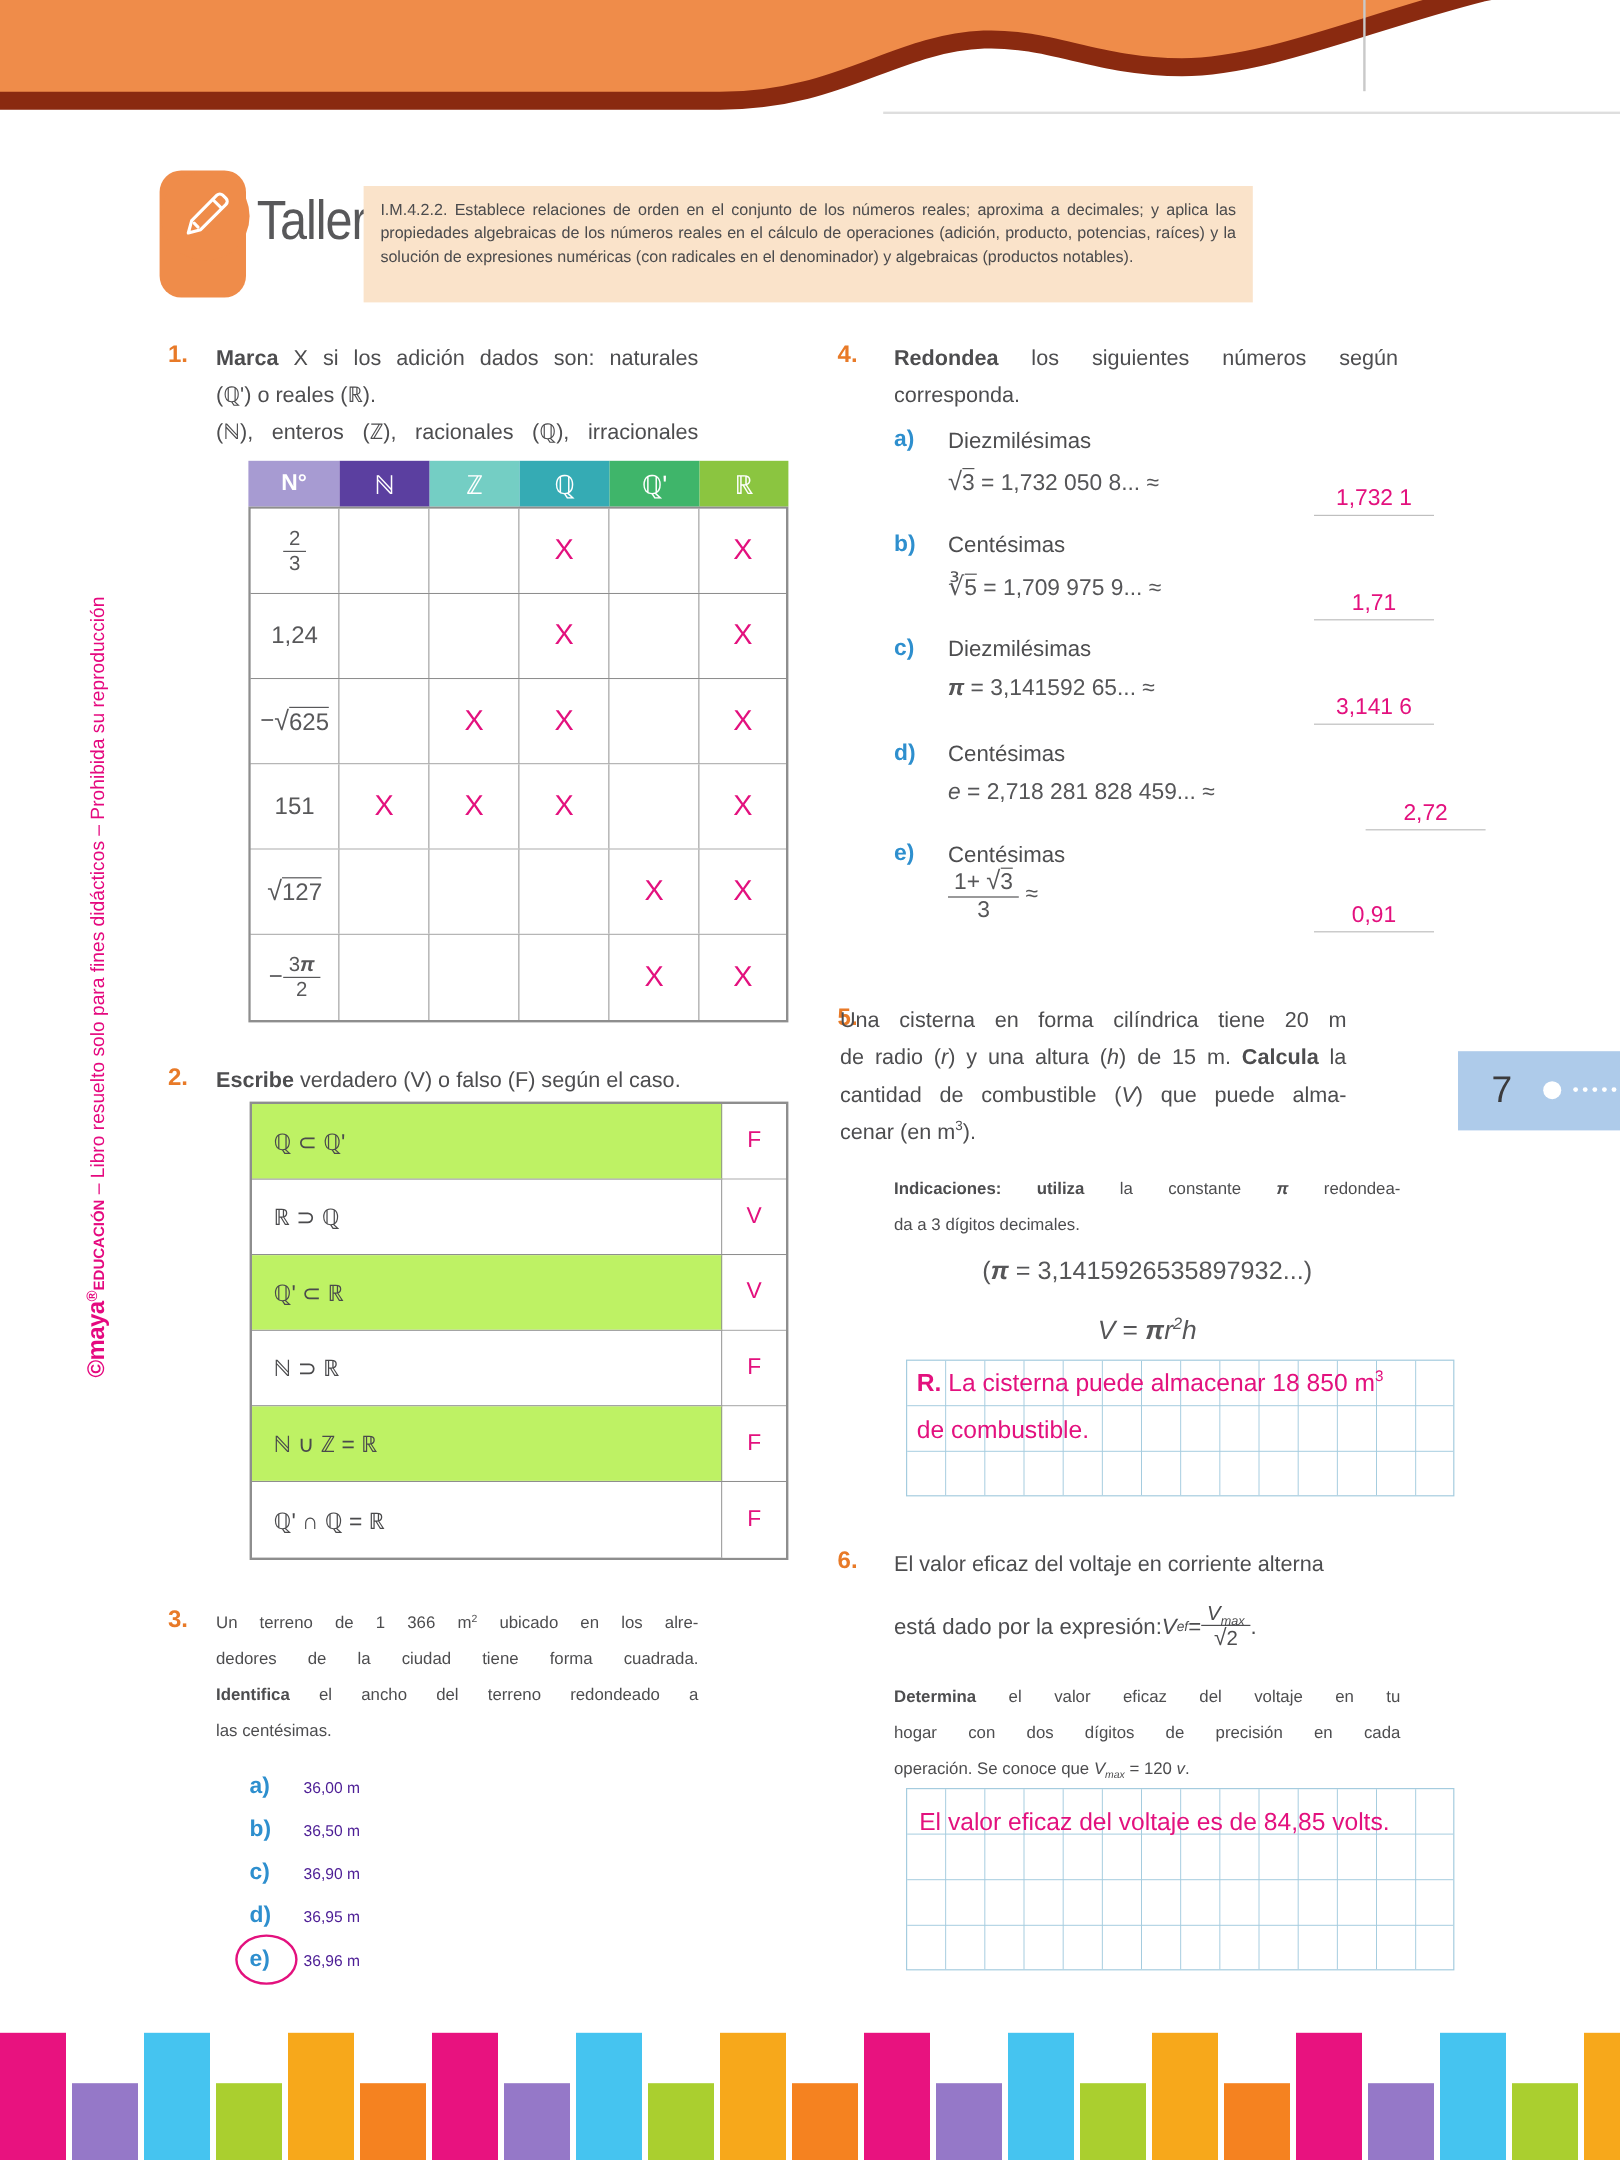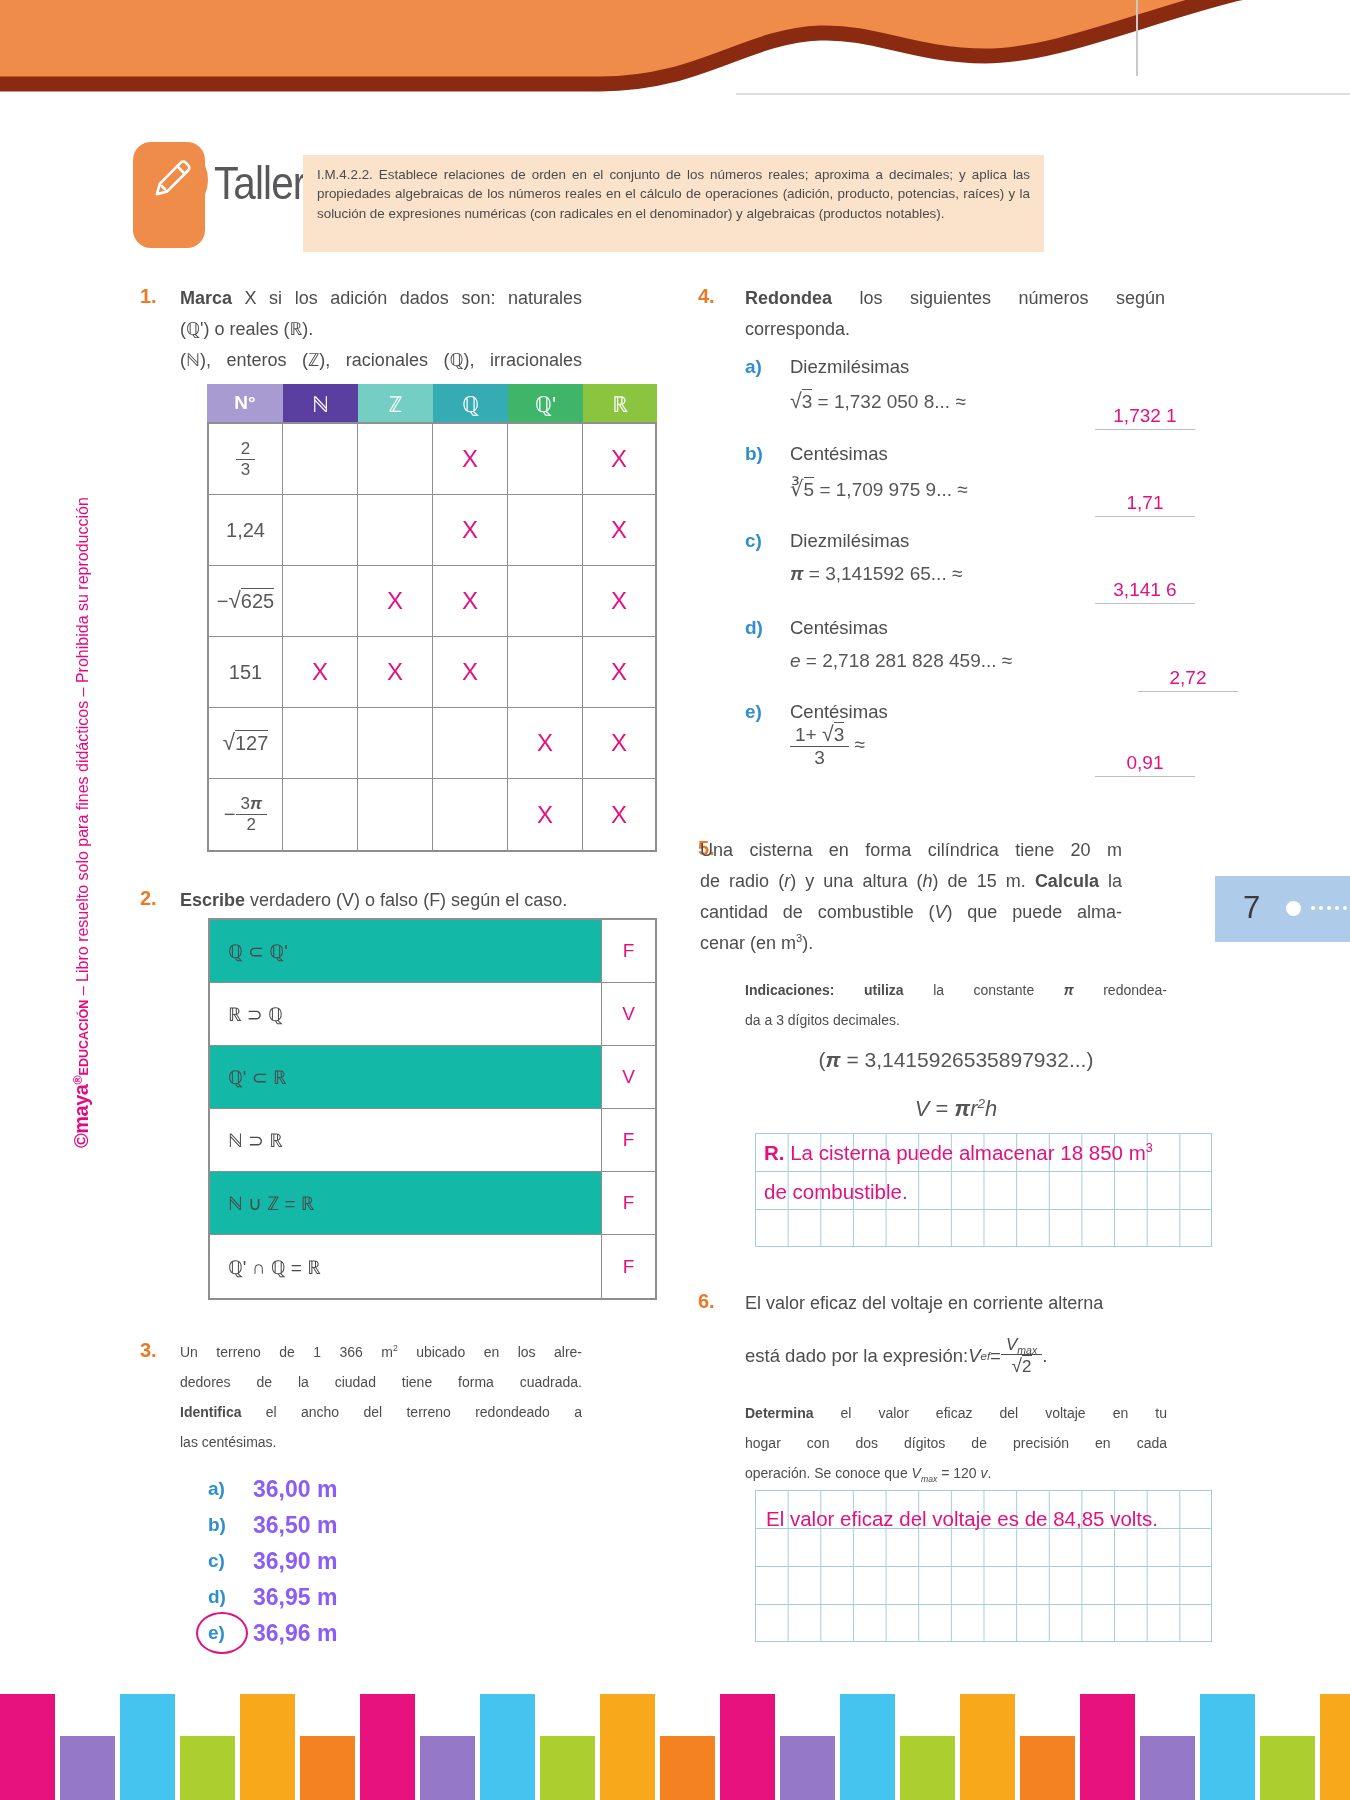--- a/index.html
+++ b/index.html
@@ -52,25 +52,25 @@
   .tfrac{font-size:17px;}
   .rt{font-size:1.12em;}
   .ov{border-top:1.7px solid currentColor;padding-top:1px;}
   
   .t2{left:208px;top:918px;width:449px;border:2px solid #8e8e8e;box-sizing:border-box;}
   .t2 .row2{display:flex;height:63px;box-sizing:border-box;border-bottom:1.5px solid #8e8e8e;}
   .t2 .row2:last-child{border-bottom:none;}
   .t2 .st{width:392px;box-sizing:border-box;border-right:1.5px solid #8e8e8e;display:flex;
           align-items:center;padding-left:18px;font-size:19px;color:#4a4a4c;}
   .t2 .an{flex:1;display:flex;align-items:center;justify-content:center;color:#e3117e;font-size:19px;background:#fff;}
-  .shaded{background:#14b8a6;}
+  .shaded{background:#bef264;}
   
   .optrow{height:32px;display:flex;align-items:center;}
   .optletter{color:#2e8fce;font-weight:bold;font-size:19px;width:45px;}
-  .optval{font-size:23px;color:#8b5cf6;font-weight:bold;}
+  .optval{font-size:13px;color:#4c1d95;}
   .opt-circle{border:2.5px solid #e3117e;border-radius:50%;width:52px;height:42px;box-sizing:border-box;}
   
   .itemletter{color:#2e8fce;font-weight:bold;font-size:19px;}
   .itemmode{font-size:18.5px;color:#4d4d4f;}
   .formula{font-size:19px;color:#565658;white-space:nowrap;}
   .ansblank{border-bottom:1.8px solid #bfbfbf;color:#e3117e;font-size:19px;text-align:center;
             box-sizing:border-box;padding-bottom:2px;display:flex;align-items:flex-end;justify-content:center;}
   
   .grid-box{border:1px solid #a5ccdf;box-sizing:border-box;
             background-image:linear-gradient(to right,#a5ccdf 1px,transparent 1px),

